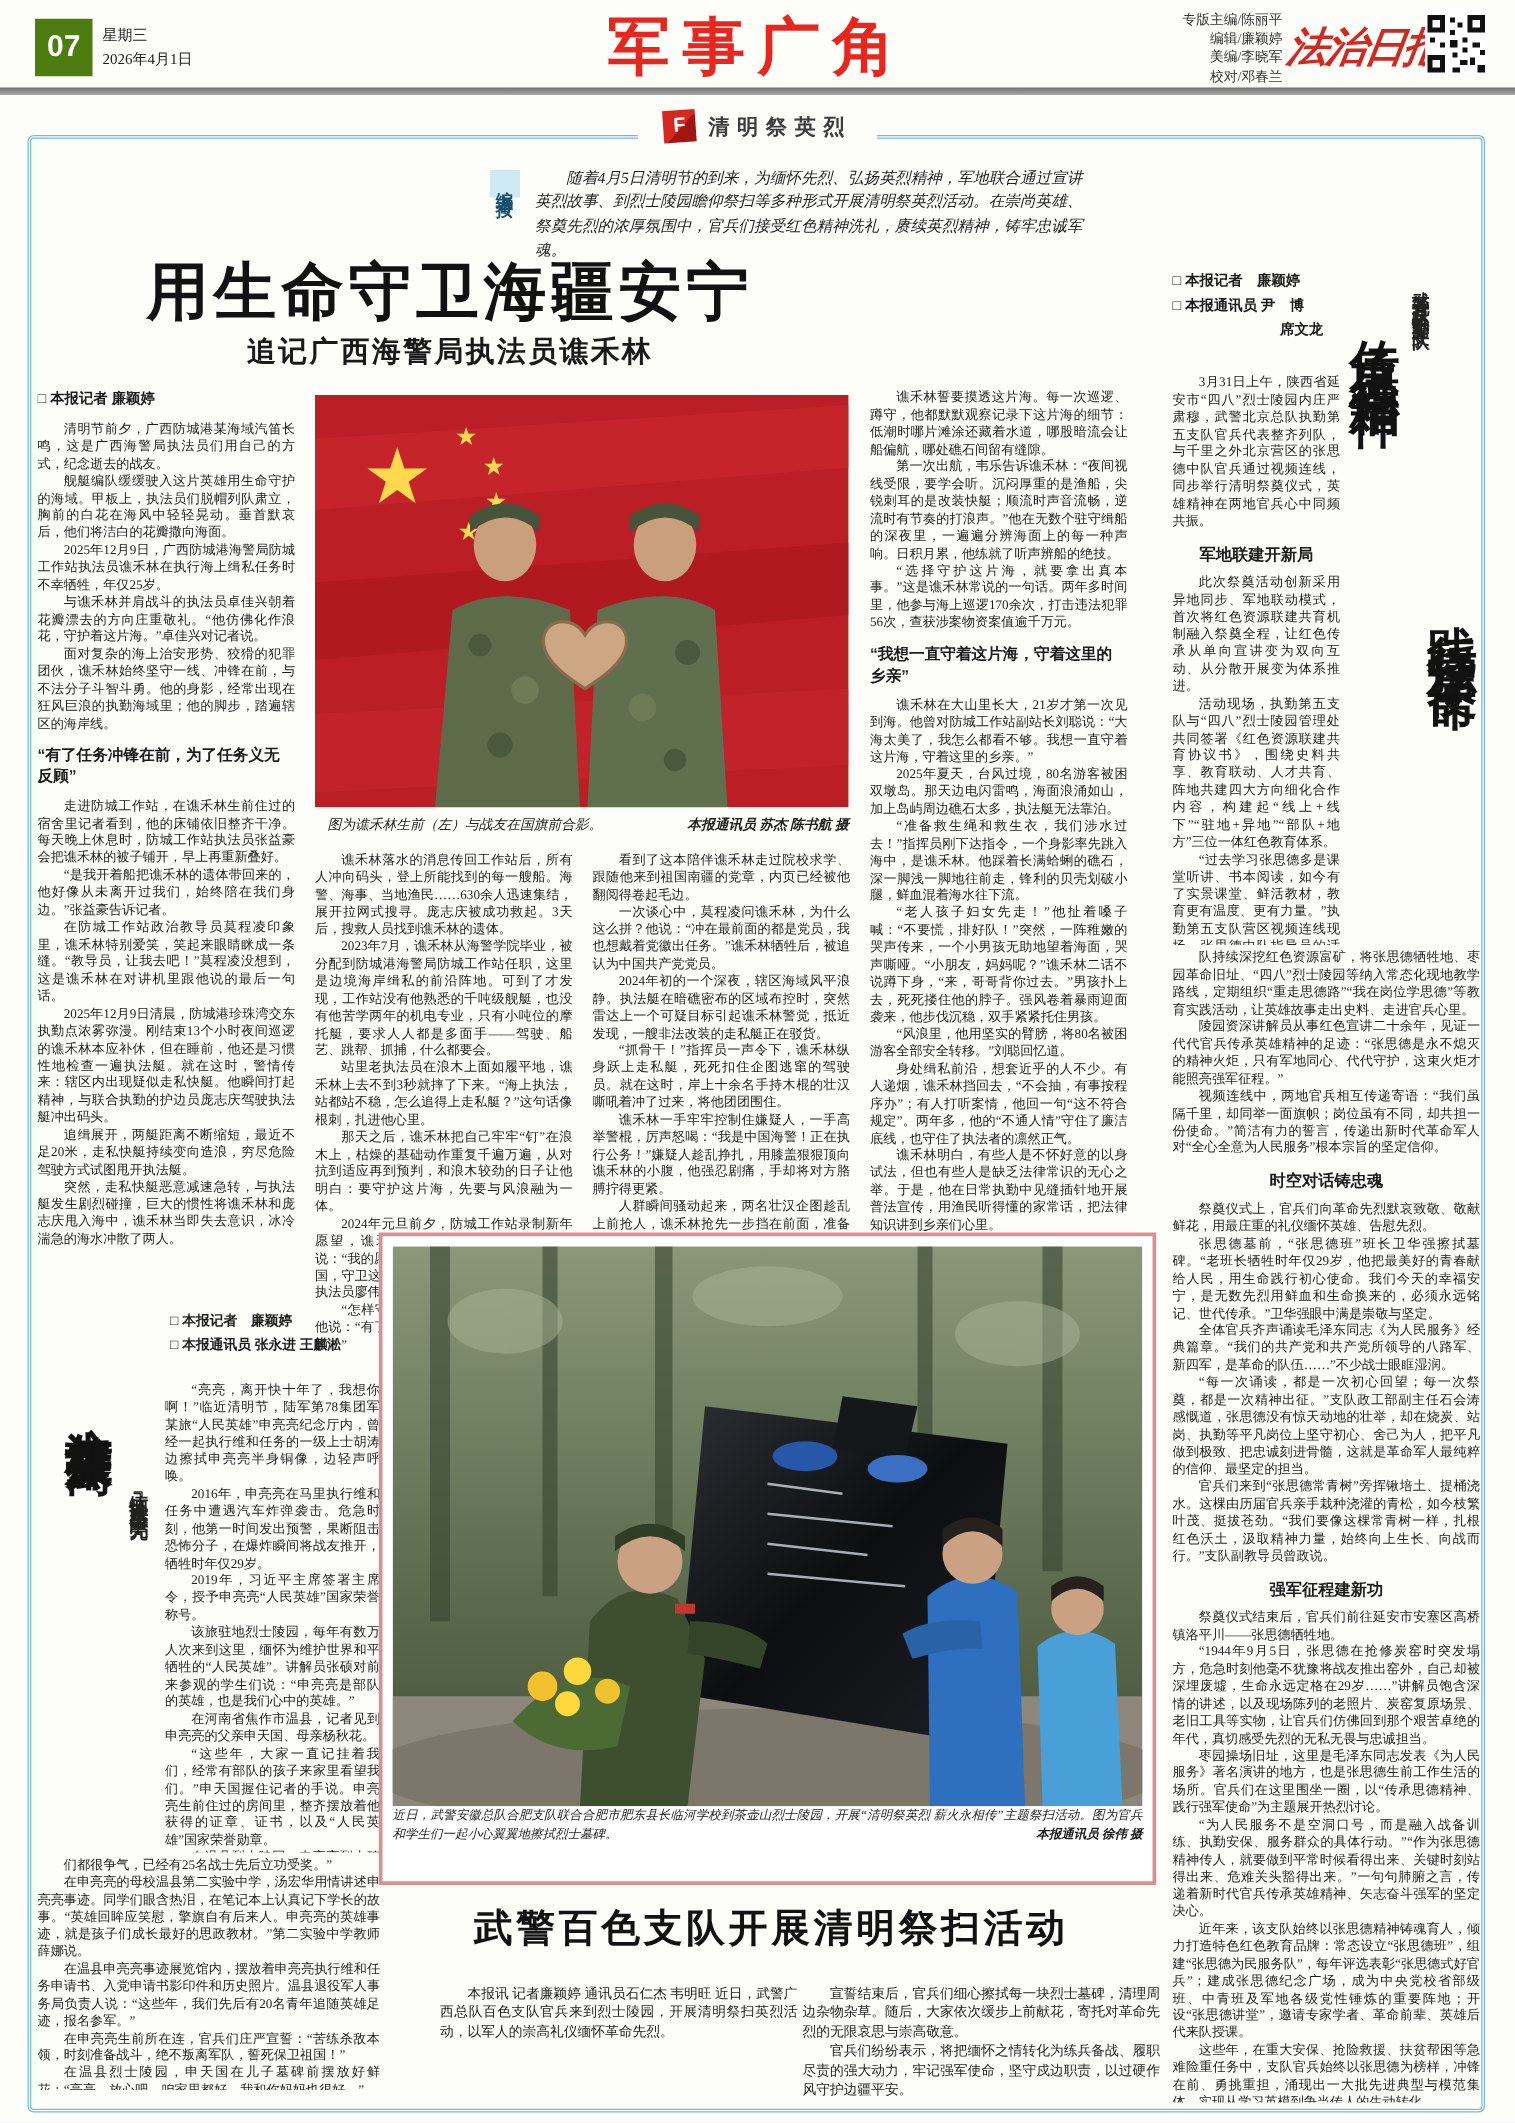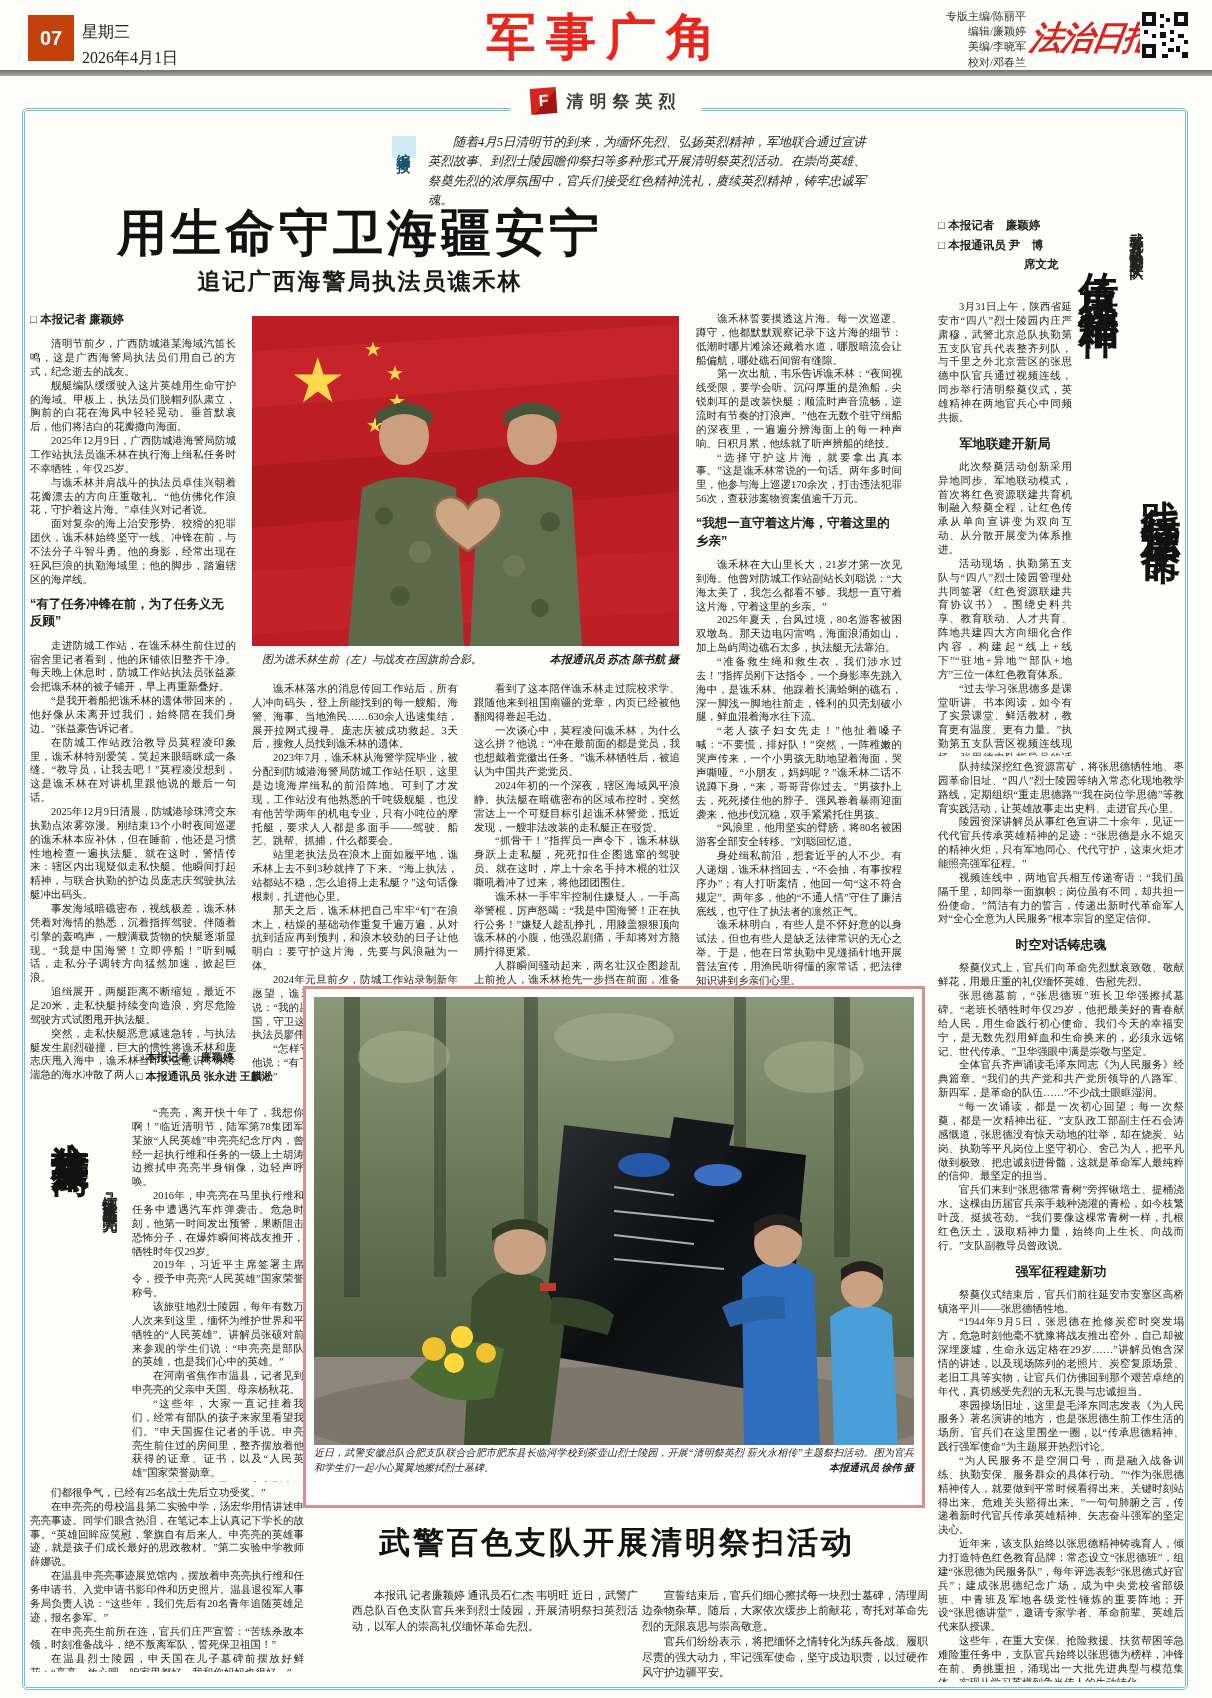--- a/index.html
+++ b/index.html
@@ -1,24 +1,24 @@
 <!DOCTYPE html>
 <html><head>
 <meta charset="utf-8">
 <style>
   * { margin:0; padding:0; box-sizing:border-box; }
   body { background:#e9e9e9; font-family:"Liberation Serif","DejaVu Serif",serif; }
   .page { position:relative; width:1212px; height:1698px; background:#fdfdfa; margin:0 auto; overflow:hidden; color:#1c1c1c; }
   .abs { position:absolute; }
 
   
-  .pagenum { left:28px; top:15px; width:46px; height:46px; background:#c2410c; color:#fff;
-             font-family:"Liberation Sans",sans-serif; font-weight:bold; font-size:20px;
+  .pagenum { left:28px; top:15px; width:46px; height:46px; background:#4d7c0f; color:#fff;
+             font-family:"Liberation Sans",sans-serif; font-weight:bold; font-size:24px;
              display:flex; align-items:center; justify-content:center; }
-  .datecol { left:82px; top:19px; font-size:16px; line-height:1.6; color:#222; }
+  .datecol { left:82px; top:19px; font-size:12px; line-height:1.6; color:#222; }
   .section-title { left:50%; transform:translateX(-50%); top:4px; font-family:"Liberation Sans",sans-serif;
              font-weight:bold; font-size:50px; color:#e8261d; letter-spacing:10px; white-space:nowrap; }
   .staff { left:868px; top:9px; width:158px; text-align:right; font-size:11px; line-height:1.38; color:#333; }
   .masthead { left:1030px; top:16px; width:105px; font-size:33px; font-weight:bold; font-style:italic;
              color:#d5261f; transform:skewX(-8deg); letter-spacing:-2px; white-space:nowrap;
              font-family:"Liberation Serif",serif; }
   .qr { left:1140px; top:10px; width:50px; height:50px; }
   .grayrule { left:0; top:70px; width:1212px; height:6px; background:linear-gradient(#6f6f6f,#a9a9a9); }
 
   
@@ -156,21 +156,20 @@
         <p>2025年12月9日，广西防城港海警局防城工作站执法员谯禾林在执行海上缉私任务时不幸牺牲，年仅25岁。</p>
         <p>与谯禾林并肩战斗的执法员卓佳兴朝着花瓣漂去的方向庄重敬礼。“他仿佛化作浪花，守护着这片海。”卓佳兴对记者说。</p>
         <p>面对复杂的海上治安形势、狡猾的犯罪团伙，谯禾林始终坚守一线、冲锋在前，与不法分子斗智斗勇。他的身影，经常出现在狂风巨浪的执勤海域里；他的脚步，踏遍辖区的海岸线。</p>
       </div>
     <div class="col-subhd">“有了任务冲锋在前，为了任务义无反顾”</div>
     <div>
         <p>走进防城工作站，在谯禾林生前住过的宿舍里记者看到，他的床铺依旧整齐干净。每天晚上休息时，防城工作站执法员张益豪会把谯禾林的被子铺开，早上再重新叠好。</p>
         <p>“是我开着船把谯禾林的遗体带回来的，他好像从未离开过我们，始终陪在我们身边。”张益豪告诉记者。</p>
         <p>在防城工作站政治教导员莫程凌印象里，谯禾林特别爱笑，笑起来眼睛眯成一条缝。“教导员，让我去吧！”莫程凌没想到，这是谯禾林在对讲机里跟他说的最后一句话。</p>
         <p>2025年12月9日清晨，防城港珍珠湾交东执勤点浓雾弥漫。刚结束13个小时夜间巡逻的谯禾林本应补休，但在睡前，他还是习惯性地检查一遍执法艇。就在这时，警情传来：辖区内出现疑似走私快艇。他瞬间打起精神，与联合执勤的护边员庞志庆驾驶执法艇冲出码头。</p>
-        <p>事发海域暗礁密布，视线极差，谯禾林凭着对海情的熟悉，沉着指挥驾驶。伴随着引擎的轰鸣声，一艘满载货物的快艇逐渐显现。“我是中国海警！立即停船！”听到喊话，走私分子调转方向猛然加速，掀起巨浪。</p>
         <p>追缉展开，两艇距离不断缩短，最近不足20米，走私快艇持续变向造浪，穷尽危险驾驶方式试图甩开执法艇。</p>
         <p>突然，走私快艇恶意减速急转，与执法艇发生剧烈碰撞，巨大的惯性将谯禾林和庞志庆甩入海中，谯禾林当即失去意识，冰冷湍急的海水冲散了两人。</p>
       </div>
   </div>
 
   <div class="abs photo1">
     <svg viewBox="0 0 427 330" width="427" height="330">
       <rect width="427" height="330" fill="#bb1e25"></rect>
       <path d="M0 35 L427 8 L427 58 L0 92 Z" fill="#cb2830" opacity="0.6"></path>
       <path d="M0 150 L427 118 L427 176 L0 212 Z" fill="#a8151c" opacity="0.55"></path>

